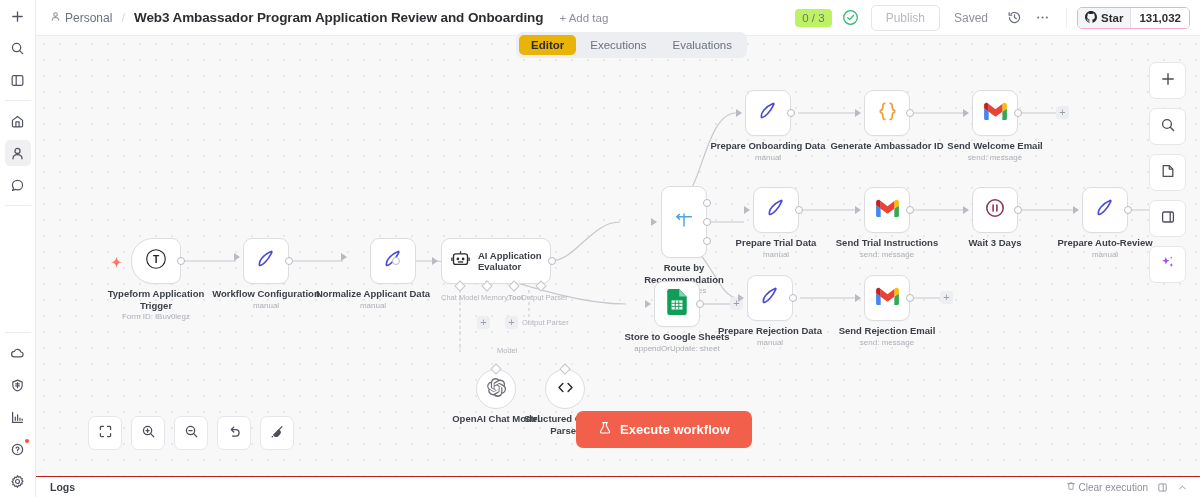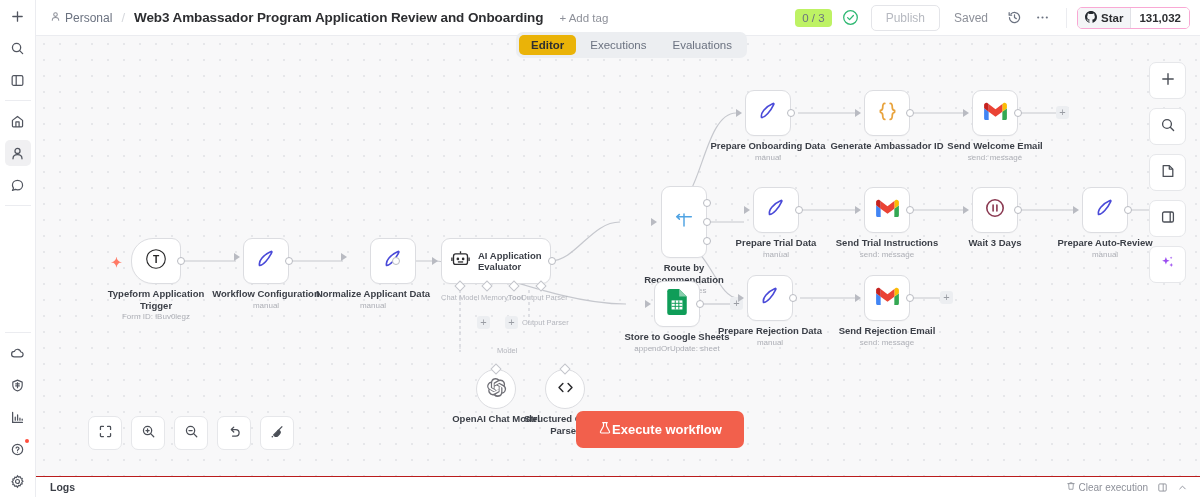--- a/index.html
+++ b/index.html
@@ -167,21 +167,21 @@
   }
   .ctool {
     width: 34px; height: 34px; background: #fff; border: 1px solid #e6e7ea;
     border-radius: 7px; display: flex; align-items: center; justify-content: center;
     color: #4b4f57; cursor: pointer;
   }
   .exec-btn {
     position: absolute; left: 540px; bottom: 29px;
     background: #f2604c; color: #fff; border: none; border-radius: 7px;
     padding: 10px 22px; font-size: 13px; font-weight: 600; cursor: pointer;
-    display: flex; align-items: center; gap: 0;
+    display: flex; align-items: center; gap: 8px;
     font-family: "Liberation Sans", sans-serif; z-index: 20;
   }
 
   
   .right-tools {
     position: absolute; right: 14px; top: 26px; display: flex; flex-direction: column; gap: 9px; z-index: 20;
   }
   .rtool {
     width: 37px; height: 37px; background: #fff; border: 1px solid #e6e7ea;
     border-radius: 7px; display: flex; align-items: center; justify-content: center;

